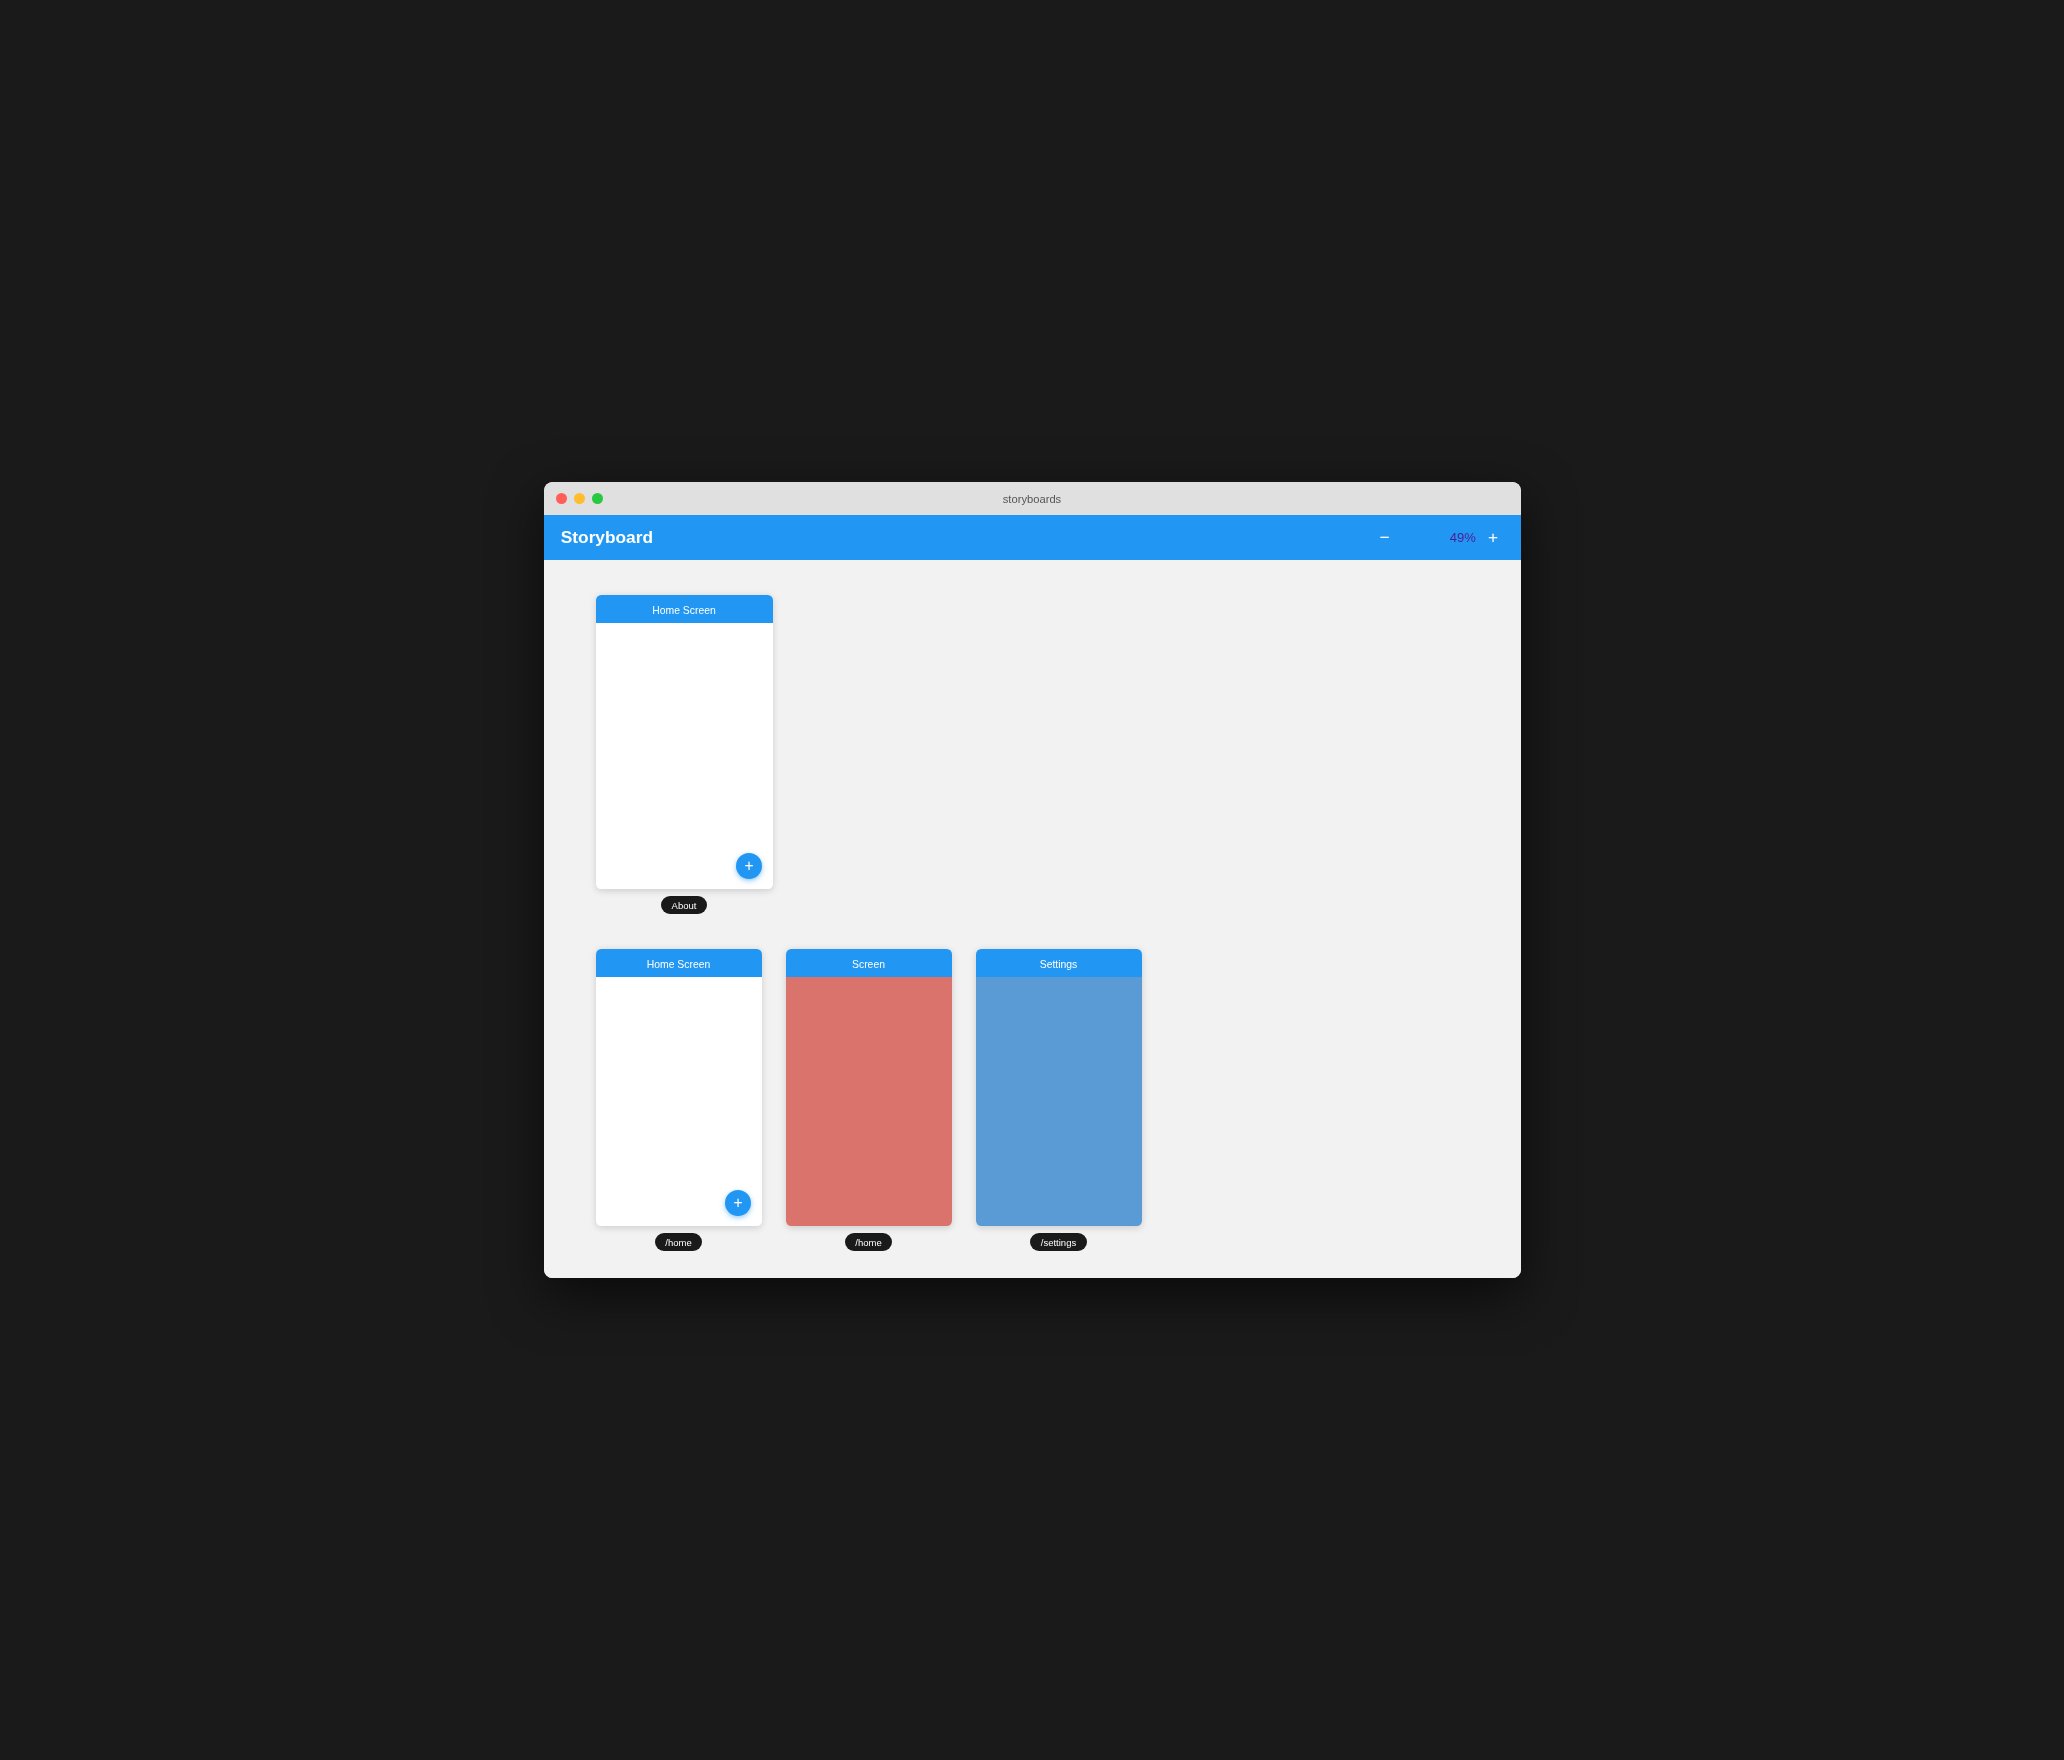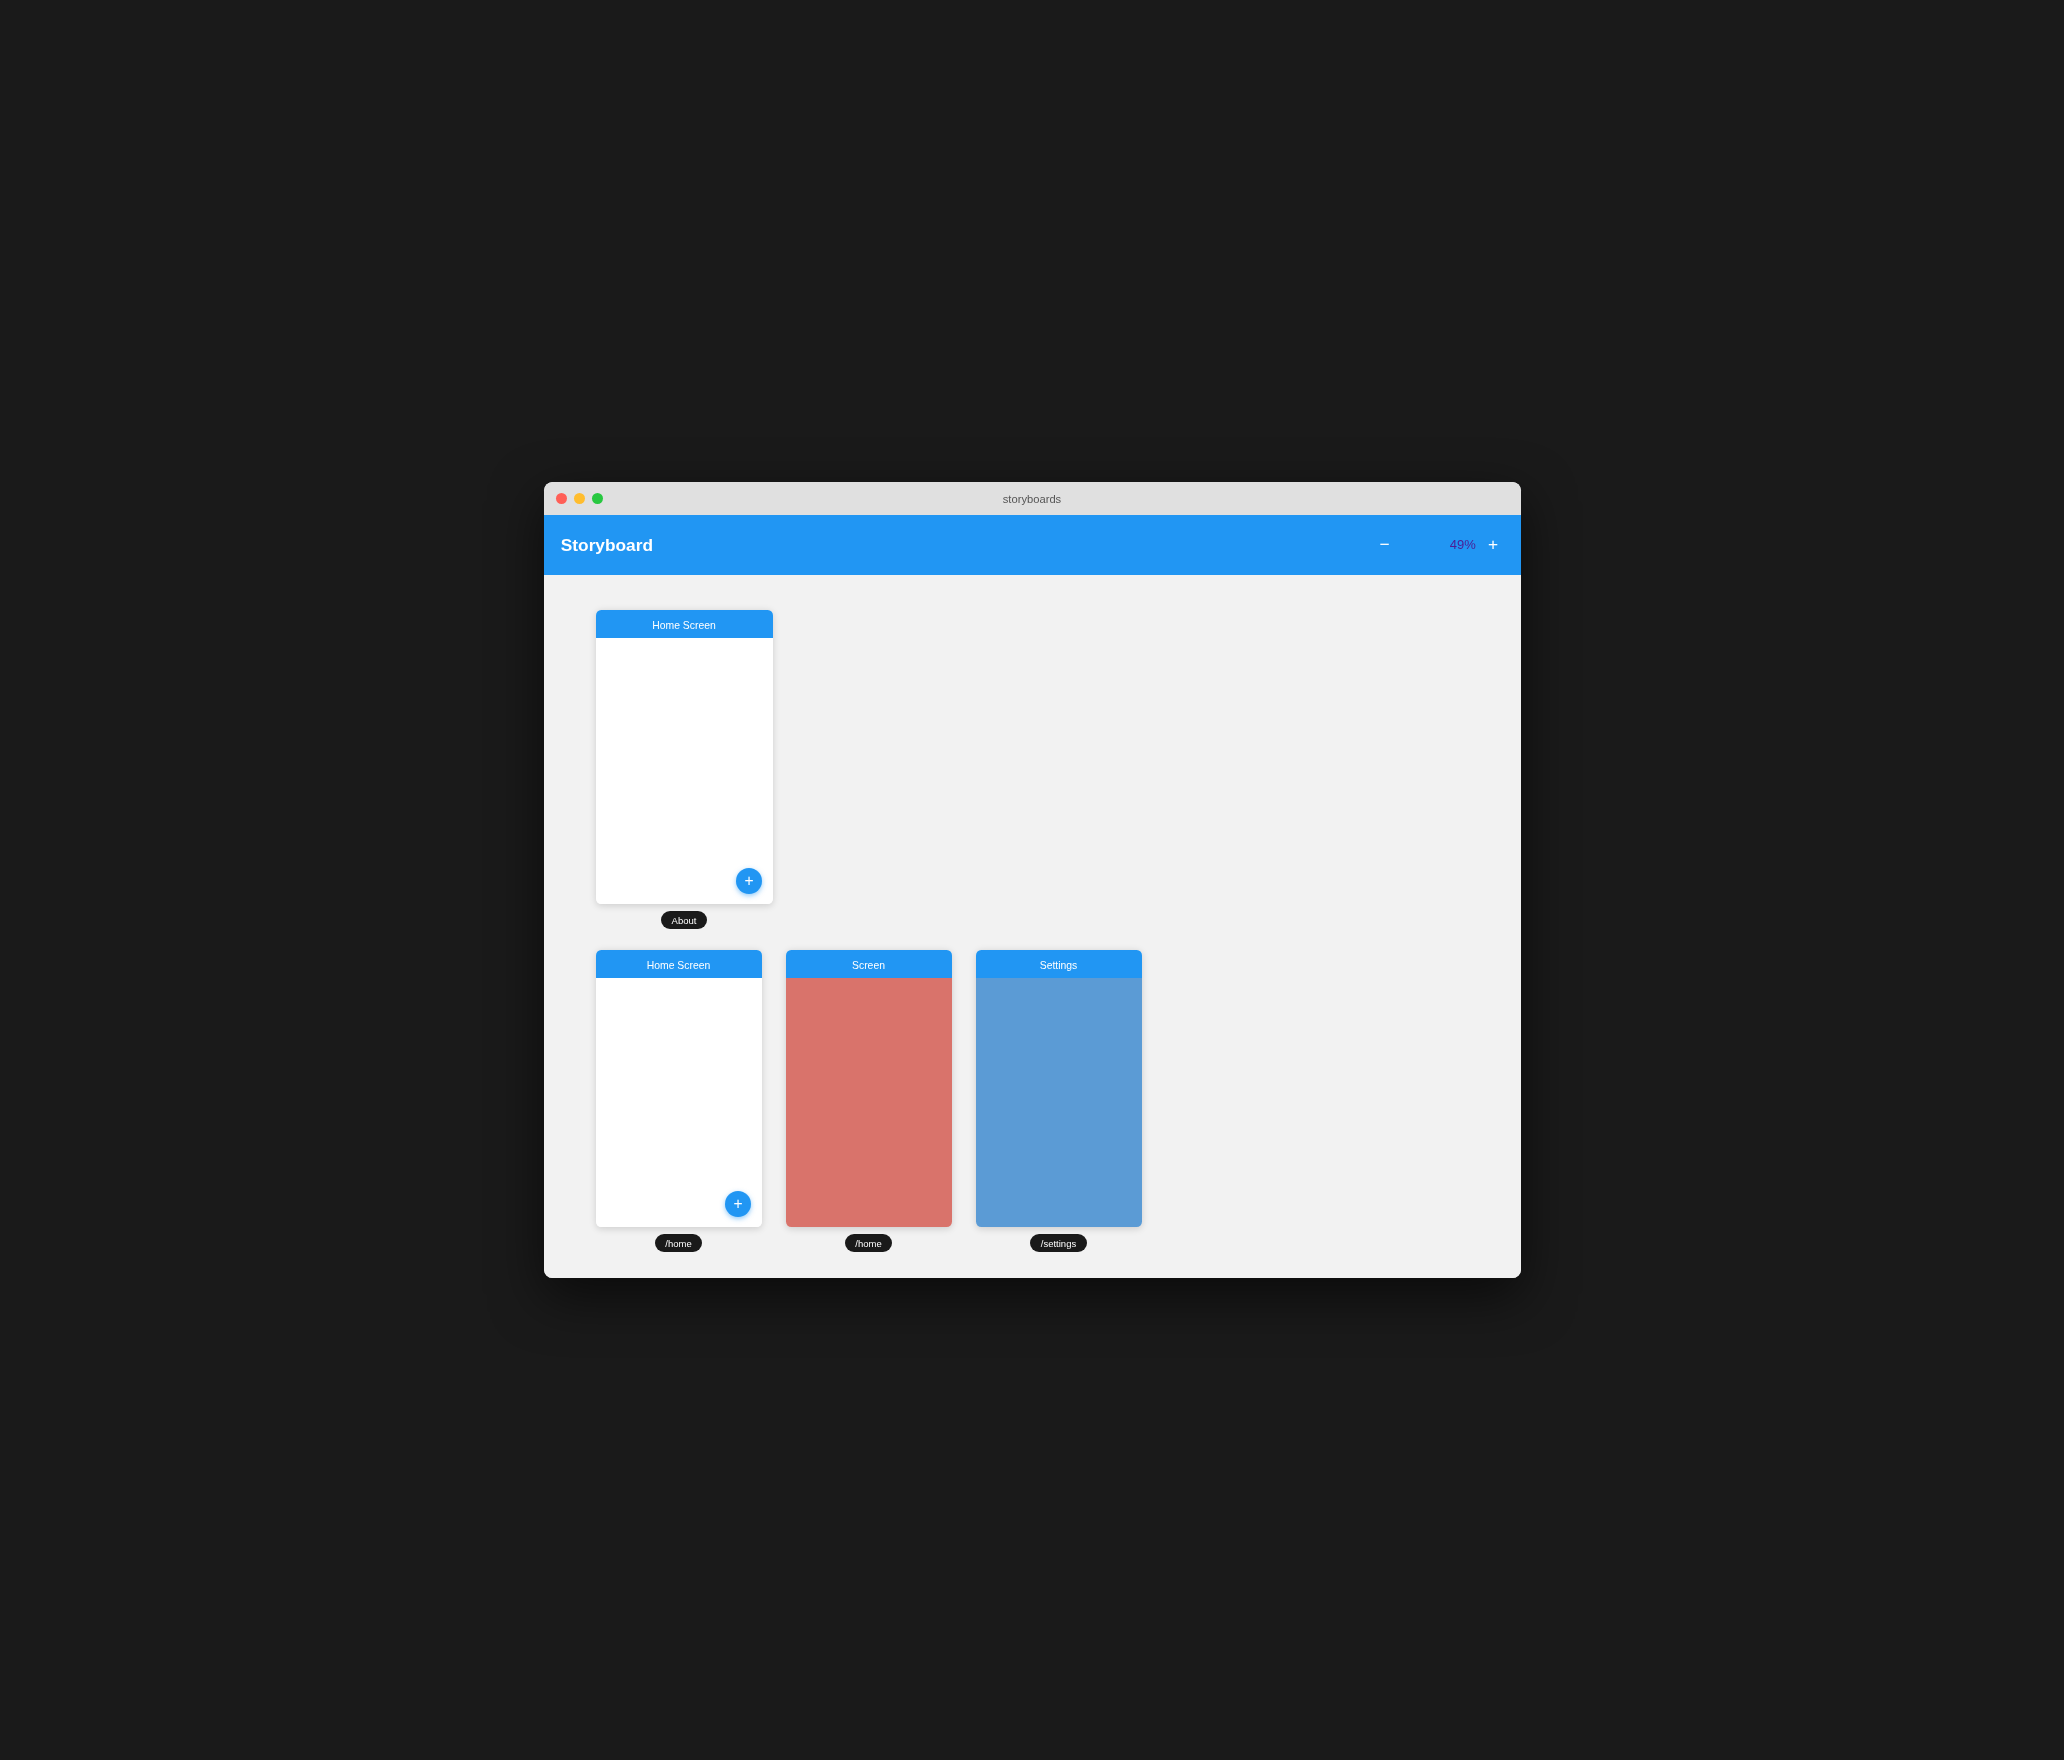--- a/index.html
+++ b/index.html
@@ -56,21 +56,21 @@
 
     .title-bar-title {
       font-size: 11.2px;
       color: #555;
       font-weight: 400;
     }
 
     
     .app-toolbar {
       background: #2196f3;
-      height: 60px;
+      height: 45px;
       display: flex;
       align-items: center;
       justify-content: space-between;
       padding: 0 17.3px;
       flex-shrink: 0;
     }
 
     .app-title {
       color: #fff;
       font-size: 17.3px;
@@ -105,21 +105,21 @@
       flex: 1;
       background: #f2f2f2;
       overflow: auto;
       padding: 35px 52px;
     }
 
     
     .screens-container {
       display: flex;
       flex-direction: column;
-      gap: 21px;
+      gap: 35px;
     }
 
     
     .screens-row {
       display: flex;
       gap: 24px;
       align-items: flex-start;
     }
 
     

